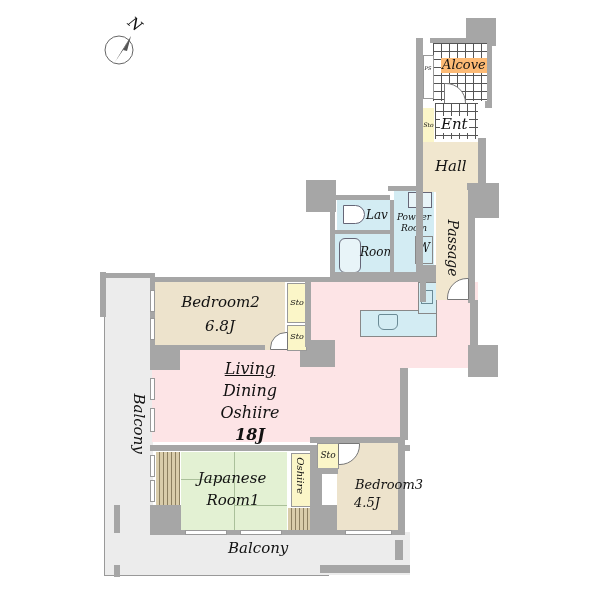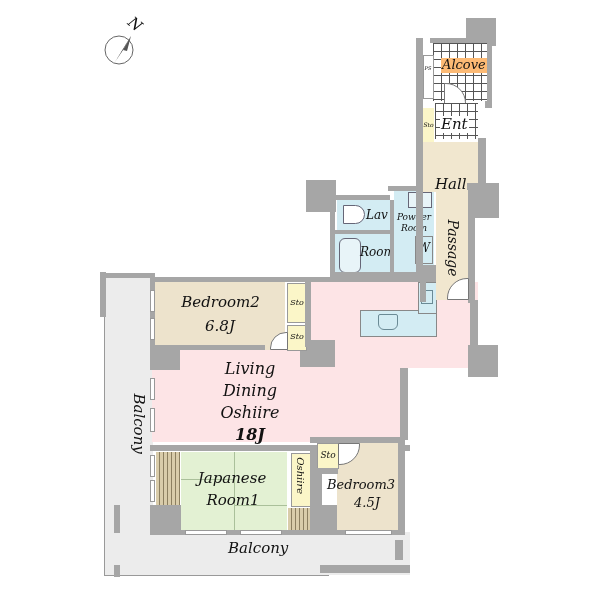--- a/index.html
+++ b/index.html
@@ -52,21 +52,21 @@
 
 <div class="wall" style="left:150px;top:345px;width:30px;height:25px;"></div>
 <div class="wall" style="left:300px;top:340px;width:35px;height:27px;"></div>
 <div class="wall" style="left:310px;top:277px;width:130px;height:5px;"></div>
 <div class="wall" style="left:420px;top:277px;width:6px;height:25px;"></div>
 <div class="wall" style="left:470px;top:300px;width:8px;height:50px;"></div>
 <div class="wall" style="left:468px;top:345px;width:30px;height:32px;"></div>
 <div class="wall" style="left:400px;top:368px;width:8px;height:72px;"></div>
 <div class="wall" style="left:310px;top:437px;width:95px;height:6px;"></div>
 
-<div class="lbl" style="left:220px;top:360px;width:60px;font-size:16px;">Living</div>
+<div class="lbl" style="left:220px;top:360px;width:60px;font-size:16px;text-decoration:underline;">Living</div>
 <div class="lbl" style="left:218px;top:382px;width:64px;font-size:16px;">Dining</div>
 <div class="lbl" style="left:214px;top:404px;width:72px;font-size:16px;">Oshiire</div>
 <div class="lbl" style="left:228px;top:426px;width:44px;font-size:16px;font-weight:bold;">18J</div>
 
 <div class="room" style="left:155px;top:282px;width:130px;height:68px;background:#ede3cc;"></div>
 <div class="wall" style="left:150px;top:277px;width:162px;height:5px;"></div>
 <div class="wall" style="left:150px;top:277px;width:5px;height:75px;"></div>
 <div class="wall" style="left:155px;top:345px;width:110px;height:5px;"></div>
 <div class="room" style="left:287px;top:283px;width:18px;height:38px;background:#fbf6c8;border:1px solid #999;"></div>
 <div class="room" style="left:287px;top:325px;width:18px;height:24px;background:#fbf6c8;border:1px solid #999;"></div>
@@ -92,21 +92,21 @@
 <div class="lbl" style="left:279px;top:470px;width:42px;font-size:10px;transform:rotate(90deg);">Oshiire</div>
 
 <div class="room" style="left:337px;top:443px;width:62px;height:90px;background:#ede3cc;"></div>
 <div class="room" style="left:317px;top:443px;width:20px;height:24px;background:#fbf6c8;border:1px solid #999;"></div>
 <div class="wall" style="left:316px;top:468px;width:22px;height:6px;"></div>
 <div class="wall" style="left:315px;top:505px;width:22px;height:28px;"></div>
 <div class="wall" style="left:398px;top:440px;width:7px;height:95px;"></div>
 <div class="wall" style="left:150px;top:530px;width:255px;height:5px;"></div>
 <div class="door" style="left:338px;top:443px;width:20px;height:20px;border-radius:0 0 20px 0;"></div>
 <div class="lbl" style="left:318px;top:450px;width:20px;font-size:9px;">Sto</div>
-<div class="lbl" style="left:323px;top:478px;width:76px;font-size:13px;">Bedroom3</div>
+<div class="lbl" style="left:323px;top:478px;width:76px;font-size:13px;padding-left:28px;">Bedroom3</div>
 <div class="lbl" style="left:340px;top:496px;width:40px;font-size:13px;margin-left:7px;">4.5J</div>
 
 <div class="win" style="left:150px;top:290px;width:3px;height:20px;"></div>
 <div class="win" style="left:150px;top:318px;width:3px;height:20px;"></div>
 <div class="win" style="left:150px;top:378px;width:3px;height:20px;"></div>
 <div class="win" style="left:150px;top:408px;width:3px;height:22px;"></div>
 <div class="win" style="left:150px;top:455px;width:3px;height:20px;"></div>
 <div class="win" style="left:150px;top:480px;width:3px;height:20px;"></div>
 <div class="win" style="left:185px;top:530px;width:40px;height:3px;"></div>
 <div class="win" style="left:240px;top:530px;width:40px;height:3px;"></div>
@@ -140,19 +140,19 @@
 <div class="room tile" style="left:433px;top:43px;width:54px;height:58px;"></div>
 <div class="room" style="left:423px;top:55px;width:9px;height:42px;background:#fff;border:1px solid #999;"></div>
 <div class="lbl" style="left:423px;top:66px;width:10px;font-size:5px;">PS</div>
 <div class="lbl" style="left:441px;top:58px;font-size:13px;background:#fdba74;padding:0 1px;">Alcove</div>
 <div class="door" style="left:444px;top:83px;width:20px;height:20px;border-radius:0 20px 0 0;"></div>
 <div class="room tile" style="left:435px;top:103px;width:43px;height:36px;"></div>
 <div class="room" style="left:423px;top:108px;width:11px;height:34px;background:#fbf6c8;"></div>
 <div class="lbl" style="left:423px;top:122px;width:11px;font-size:6px;">Sto</div>
 <div class="lbl" style="left:440px;top:116px;font-size:15px;background:#fff;padding:0 1px;">Ent</div>
 <div class="room" style="left:423px;top:142px;width:55px;height:50px;background:#f1e7cf;"></div>
-<div class="lbl" style="left:435px;top:176px;font-size:15px;">Hall</div>
+<div class="lbl" style="left:435px;top:158px;font-size:15px;">Hall</div>
 <div class="wall" style="left:478px;top:138px;width:8px;height:52px;"></div>
 <div class="wall" style="left:467px;top:183px;width:32px;height:35px;"></div>
 <div class="room" style="left:436px;top:190px;width:32px;height:110px;background:#f1e7cf;"></div>
 <div class="wall" style="left:468px;top:215px;width:7px;height:88px;"></div>
 <div class="lbl" style="left:423px;top:240px;width:60px;font-size:14px;transform:rotate(90deg);">Passage</div>
 <div class="door" style="left:447px;top:278px;width:20px;height:20px;border-radius:20px 0 0 0;"></div>
 
 </body></html>

